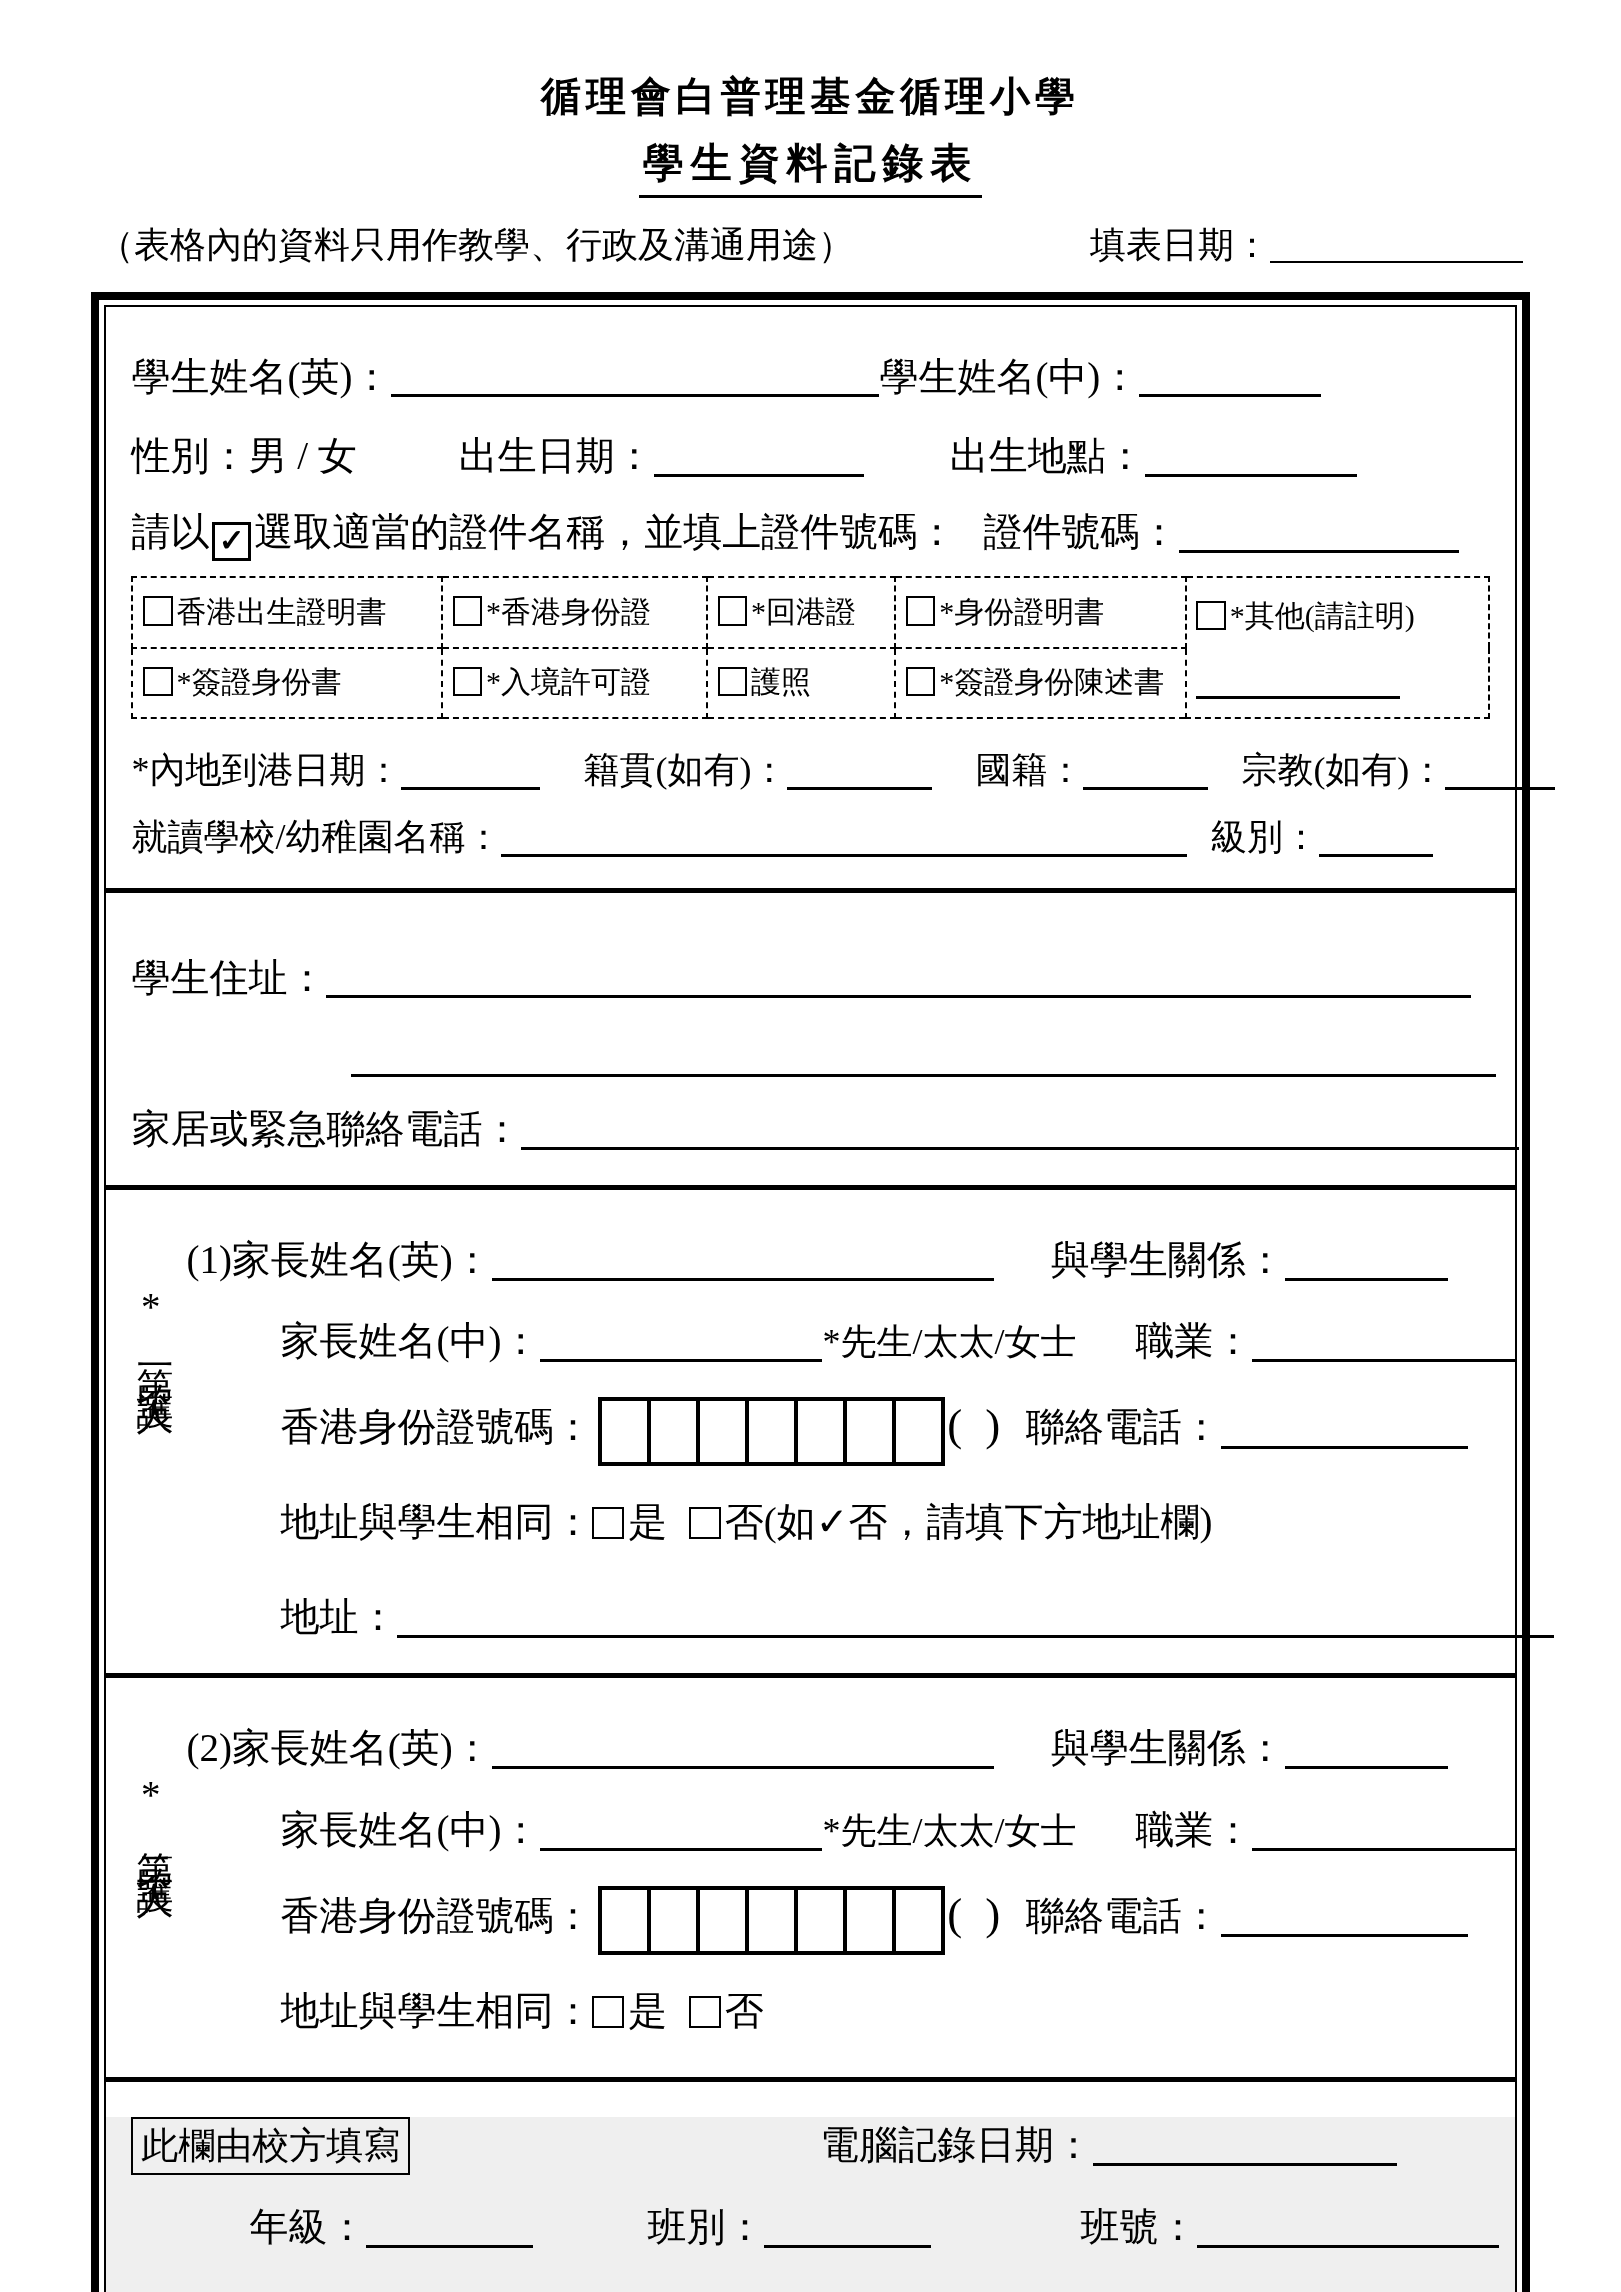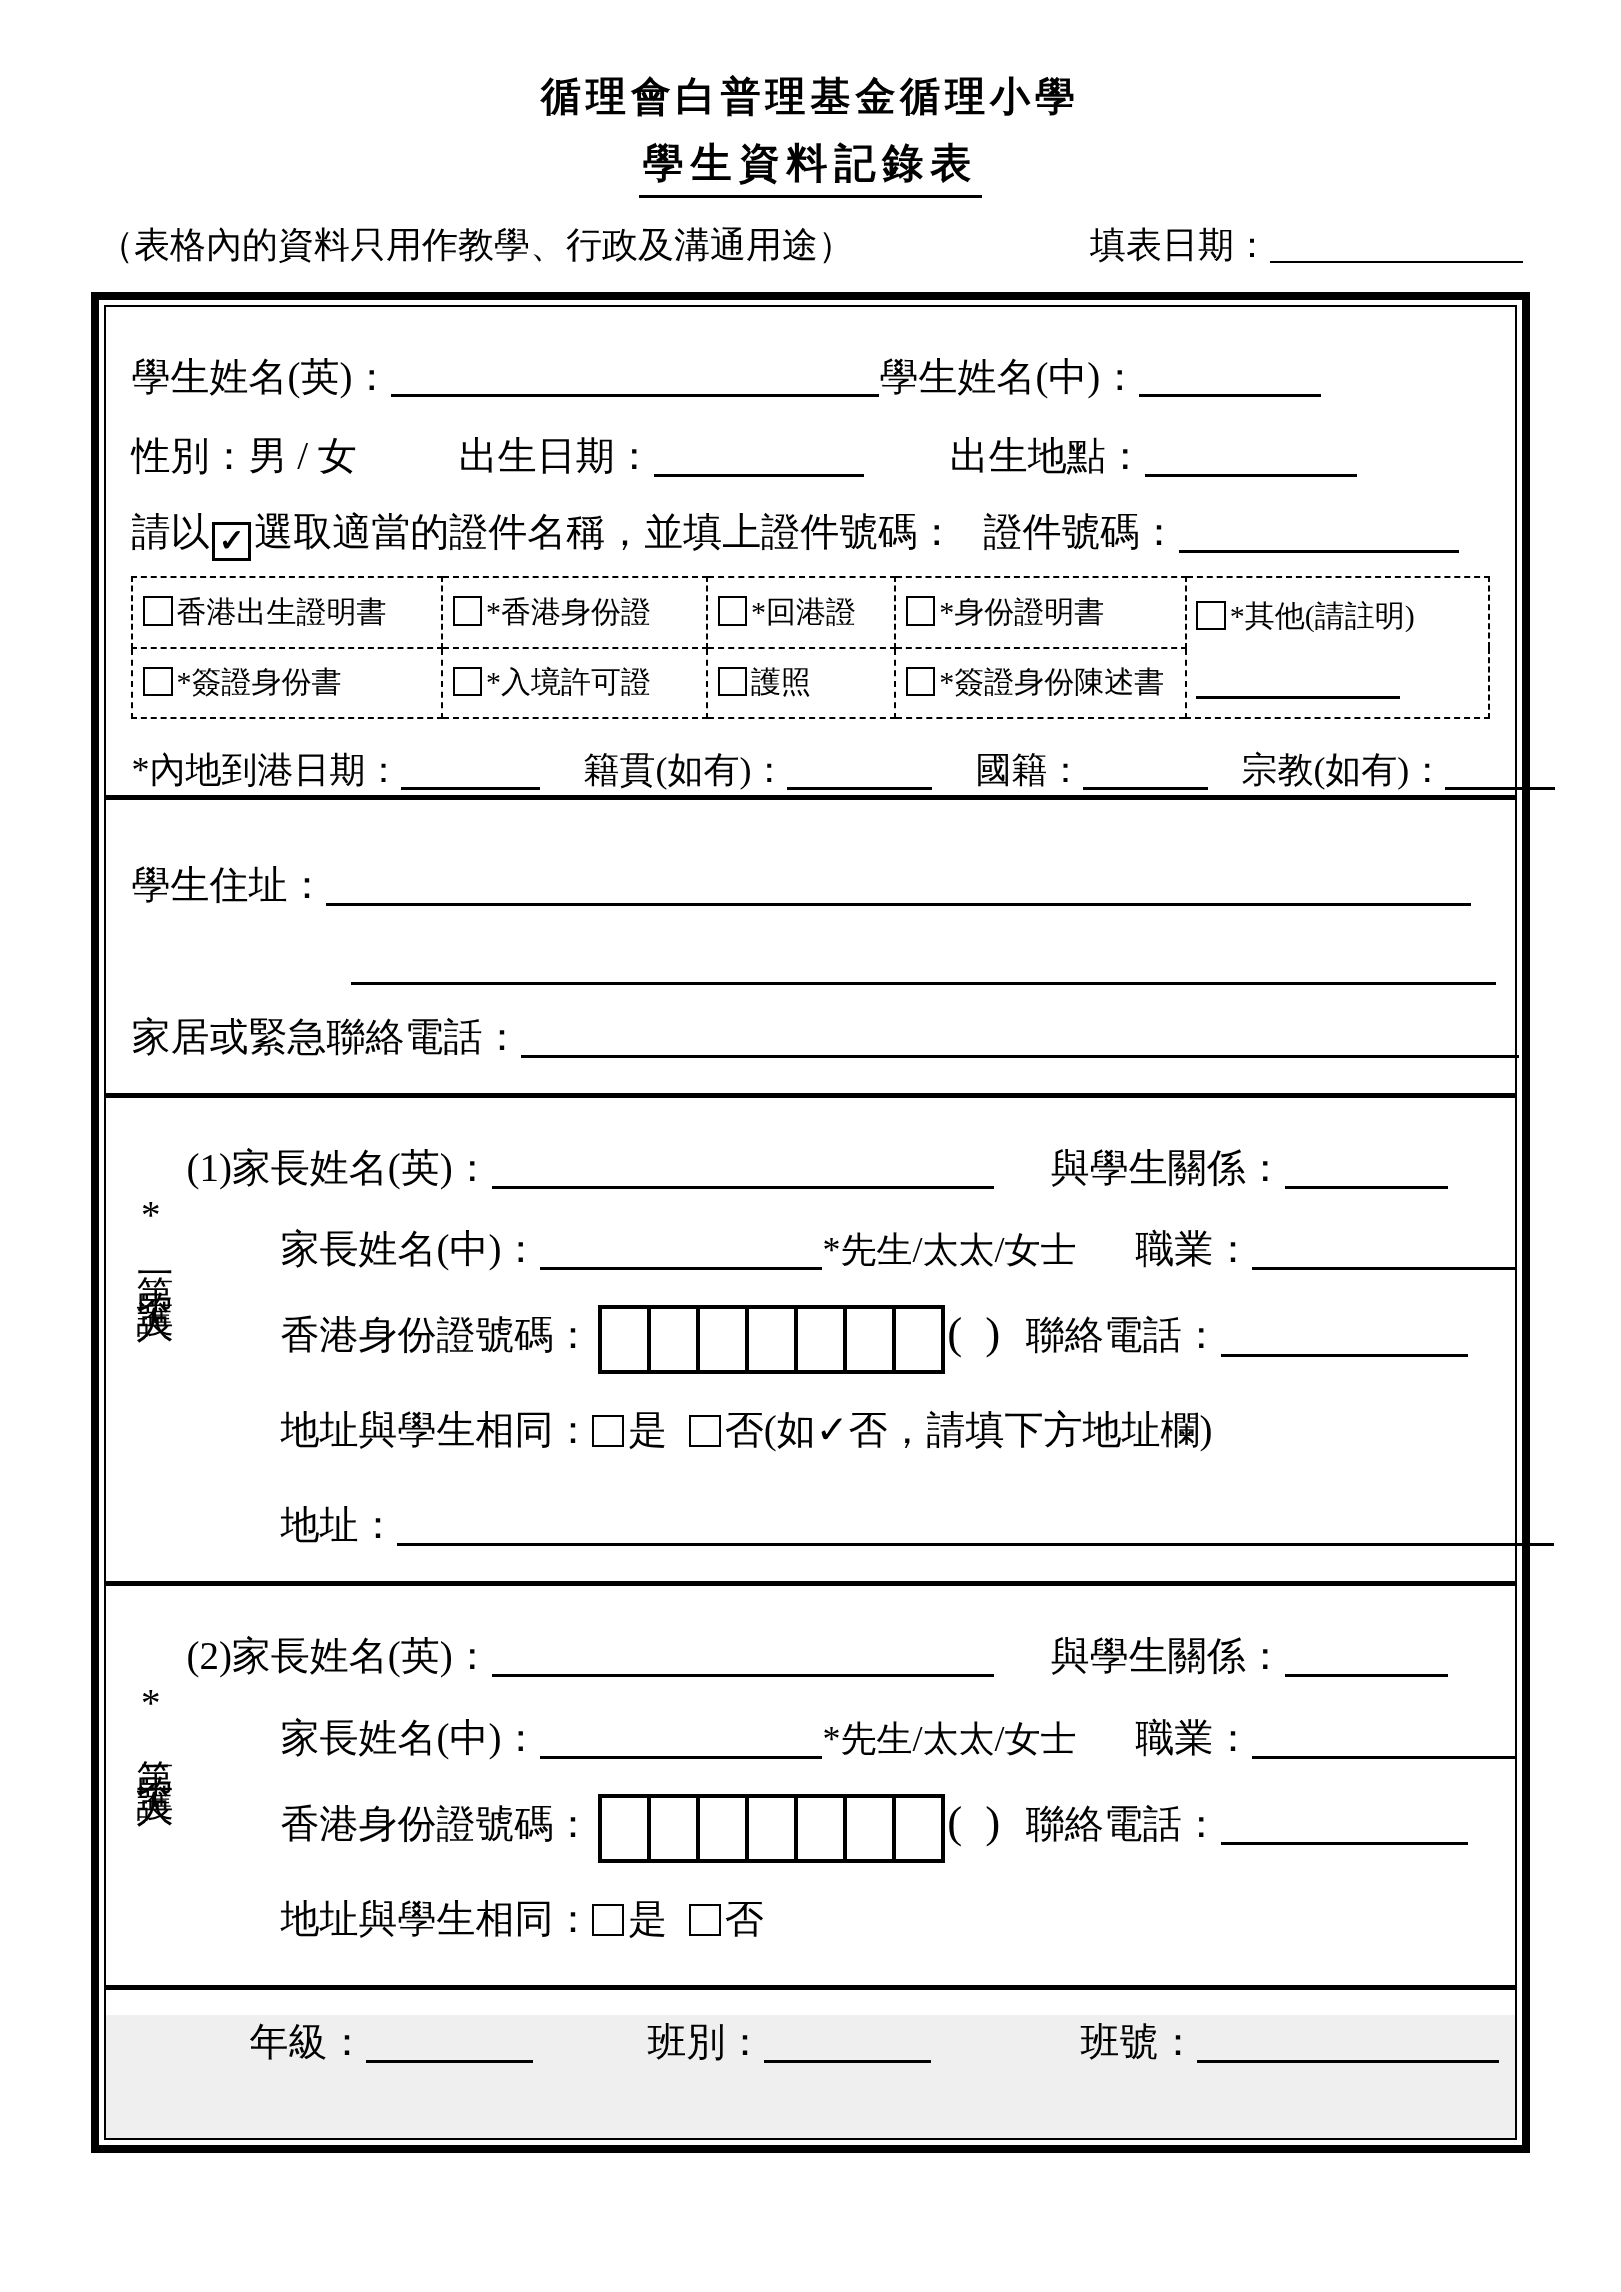--- a/index.html
+++ b/index.html
@@ -90,20 +90,23 @@
           <td><span class="cb"></span><span>*入境許可證</span></td>
           <td><span class="cb"></span><span>護照</span></td>
           <td><span class="cb"></span><span>*簽證身份陳述書</span></td>
         </tr>
       </tbody>
           </table>
 
       <div class="row sm" style="margin-top:27.4px;">
         <span>*內地到港日期：</span><span class="ul" style="width:139px;"></span><span style="display:inline-block;width:43px;"></span><span>籍貫(如有)：</span><span class="ul" style="width:145px;"></span><span style="display:inline-block;width:43px;"></span><span>國籍：</span><span class="ul" style="width:125px;"></span><span style="display:inline-block;width:33px;"></span><span>宗教(如有)：</span><span class="ul" style="width:110px;"></span>
       </div>
+      <div class="row sm" style="margin-top:17.6px;margin-bottom:25.5px;">
+        <span>就讀學校/幼稚園名稱：</span><span class="ul" style="width:686px;"></span><span style="display:inline-block;width:23.5px;"></span><span>級別：</span><span class="ul" style="width:114px;"></span>
+      </div>
     </div>
 
     <div class="section" style="padding:0 25.5px;">
       <div class="row" style="margin-top:58px;">
         <span>學生住址：</span><span class="ul" style="width:1145px;"></span>
       </div>
       <div class="row" style="margin-top:29px;">
         <span style="display:inline-block;width:220px;"></span><span class="ul" style="width:1145px;"></span>
       </div>
       <div class="row" style="margin-top:23.5px;margin-bottom:29px;">
@@ -158,20 +161,23 @@
               <i></i>
               <i></i>
             </span><span class="paren">(  )</span><span style="display:inline-block;width:19.6px;"></span><span>聯絡電話：</span><span class="ul" style="width:247px;"></span>
       </div>
       <div class="row" style="margin-top:29px;margin-bottom:39px;padding-left:149px;">
         <span>地址與學生相同：</span><span class="cb"></span><span>是</span><span style="display:inline-block;width:21.6px;"></span><span class="cb"></span><span>否</span>
       </div>
     </div>
 
     <div class="section last schooluse" style="padding:0 25.5px;">
+      <div class="row" style="margin-top:35px;">
+        <span class="boxlabel">此欄由校方填寫</span><span style="display:inline-block;width:410px;"></span><span>電腦記錄日期：</span><span class="ul" style="width:304px;"></span>
+      </div>
       <div class="row" style="margin-top:25.5px;padding-left:118px;">
         <span>年級：</span><span class="ul" style="width:167px;"></span><span style="display:inline-block;width:114px;"></span><span>班別：</span><span class="ul" style="width:167px;"></span><span style="display:inline-block;width:149px;"></span><span>班號：</span><span class="ul" style="width:302px;"></span>
       </div>
       <div class="row" style="margin-top:23.5px;padding-left:41px;">
         <span style="display:inline-block;width:188px;"></span>
       </div>
 
     </div>
 
   </div>

